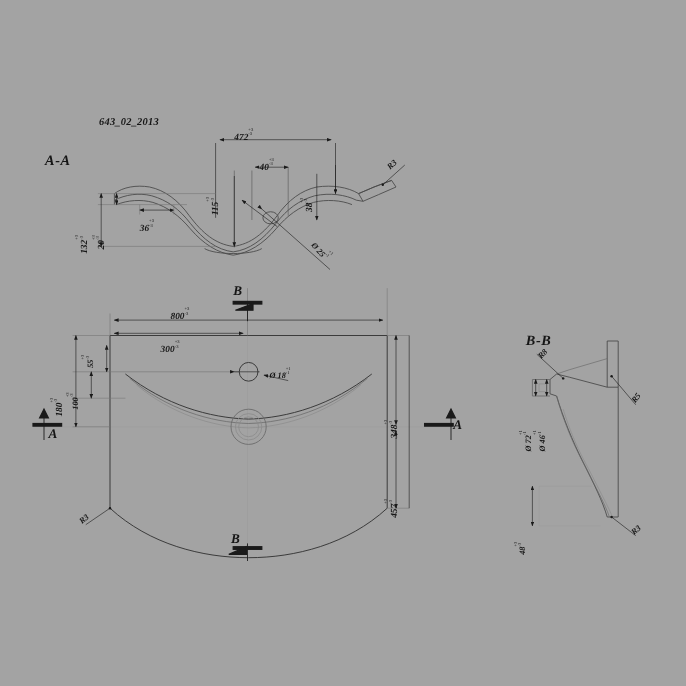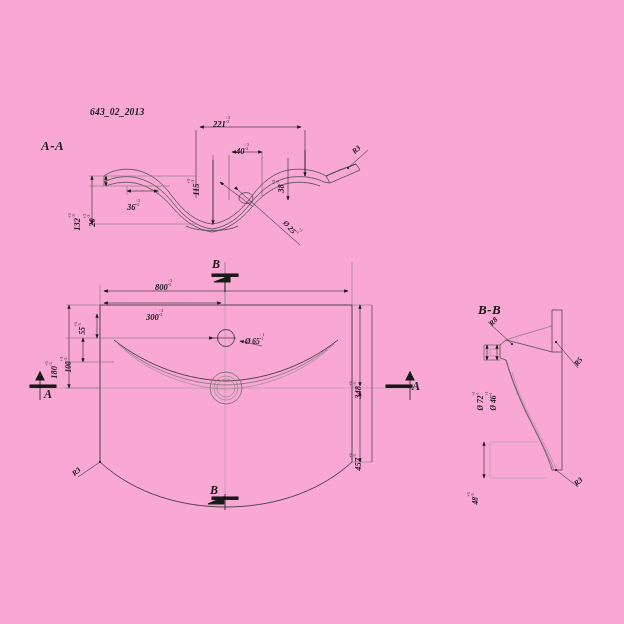--- a/index.html
+++ b/index.html
@@ -1,18 +1,18 @@
 <!DOCTYPE html>
 <html><head>
 <meta charset="utf-8">
 <style>
   html,body{margin:0;padding:0;background:#ffffff;}
   body{width:624px;height:624px;overflow:hidden;
        font-family:"Liberation Serif",serif;color:#1a1a1a;}
-  #sheet{position:relative;width:624px;height:624px;background:#f9a8d4;}
+  #sheet{position:relative;width:624px;height:624px;background:#a3a3a3;}
   svg{position:absolute;left:0;top:0;width:624px;height:624px;}
   .lbl{position:absolute;white-space:nowrap;font-family:"Liberation Serif",serif;
        font-style:italic;color:#161616;line-height:1;}
   .sec{font-size:13px;font-weight:700;letter-spacing:.5px;text-align:center;}
   .title{font-size:9.5px;font-weight:600;letter-spacing:.2px;}
   .dim{font-size:8.5px;font-weight:600;}
   .dimsm{font-size:7.5px;font-weight:600;}
   .tol{font-size:4.2px;font-weight:400;font-style:normal;line-height:1.05;
        display:inline-block;vertical-align:super;letter-spacing:0;}
   .tol b{display:block;font-weight:400;}
@@ -155,21 +155,21 @@
       <line x1="556" y1="342" x2="578" y2="368" marker-start="url(#dot)"></line>
       <line x1="556" y1="470" x2="578" y2="487" marker-start="url(#dot)"></line>
     </g>
   </svg>
 
   <div class="lbl title" style="left:90px;top:108px;">643_02_2013</div>
 
   <div class="lbl sec" style="left:41px;top:139px;">A-A</div>
 
   <div class="lbl dim" style="left:213px;top:116px;">
-    <span>221</span><span class="tol"><b>+3</b><b>-3</b></span>
+    <span>472</span><span class="tol"><b>+3</b><b>-3</b></span>
   </div>
 
   <div class="lbl dim rot90" style="left:200px;top:183px;">
     <span>115</span><span class="tol"><b>+3</b><b>-3</b></span>
   </div>
 
   <div class="lbl dim" style="left:236px;top:143px;">
     <span>40</span><span class="tol"><b>+3</b><b>-3</b></span>
   </div>
 
@@ -217,21 +217,21 @@
 
   <div class="lbl dim rot90" style="left:362px;top:386px;">
     <span>348</span><span class="tol"><b>+3</b><b>-3</b></span>
   </div>
 
   <div class="lbl dim rot90" style="left:362px;top:458px;">
     <span>457</span><span class="tol"><b>+3</b><b>-3</b></span>
   </div>
 
   <div class="lbl dimsm" style="left:245px;top:333px;">
-    <span>Ø 65</span><span class="tol"><b>+1</b><b>-1</b></span>
+    <span>Ø 18</span><span class="tol"><b>+1</b><b>-1</b></span>
   </div>
 
   <div class="lbl dimsm" style="left:72px;top:468px;transform:rotate(-40deg);">R3</div>
 
   <div class="lbl mk" style="left:212px;top:258px;">B</div>
   <div class="lbl mk" style="left:210px;top:484px;">B</div>
   <div class="lbl mk" style="left:44px;top:388px;">A</div>
   <div class="lbl mk" style="left:412px;top:380px;">A</div>
 
   <div class="lbl sec" style="left:478px;top:303px;font-style:italic;">B-B</div>

